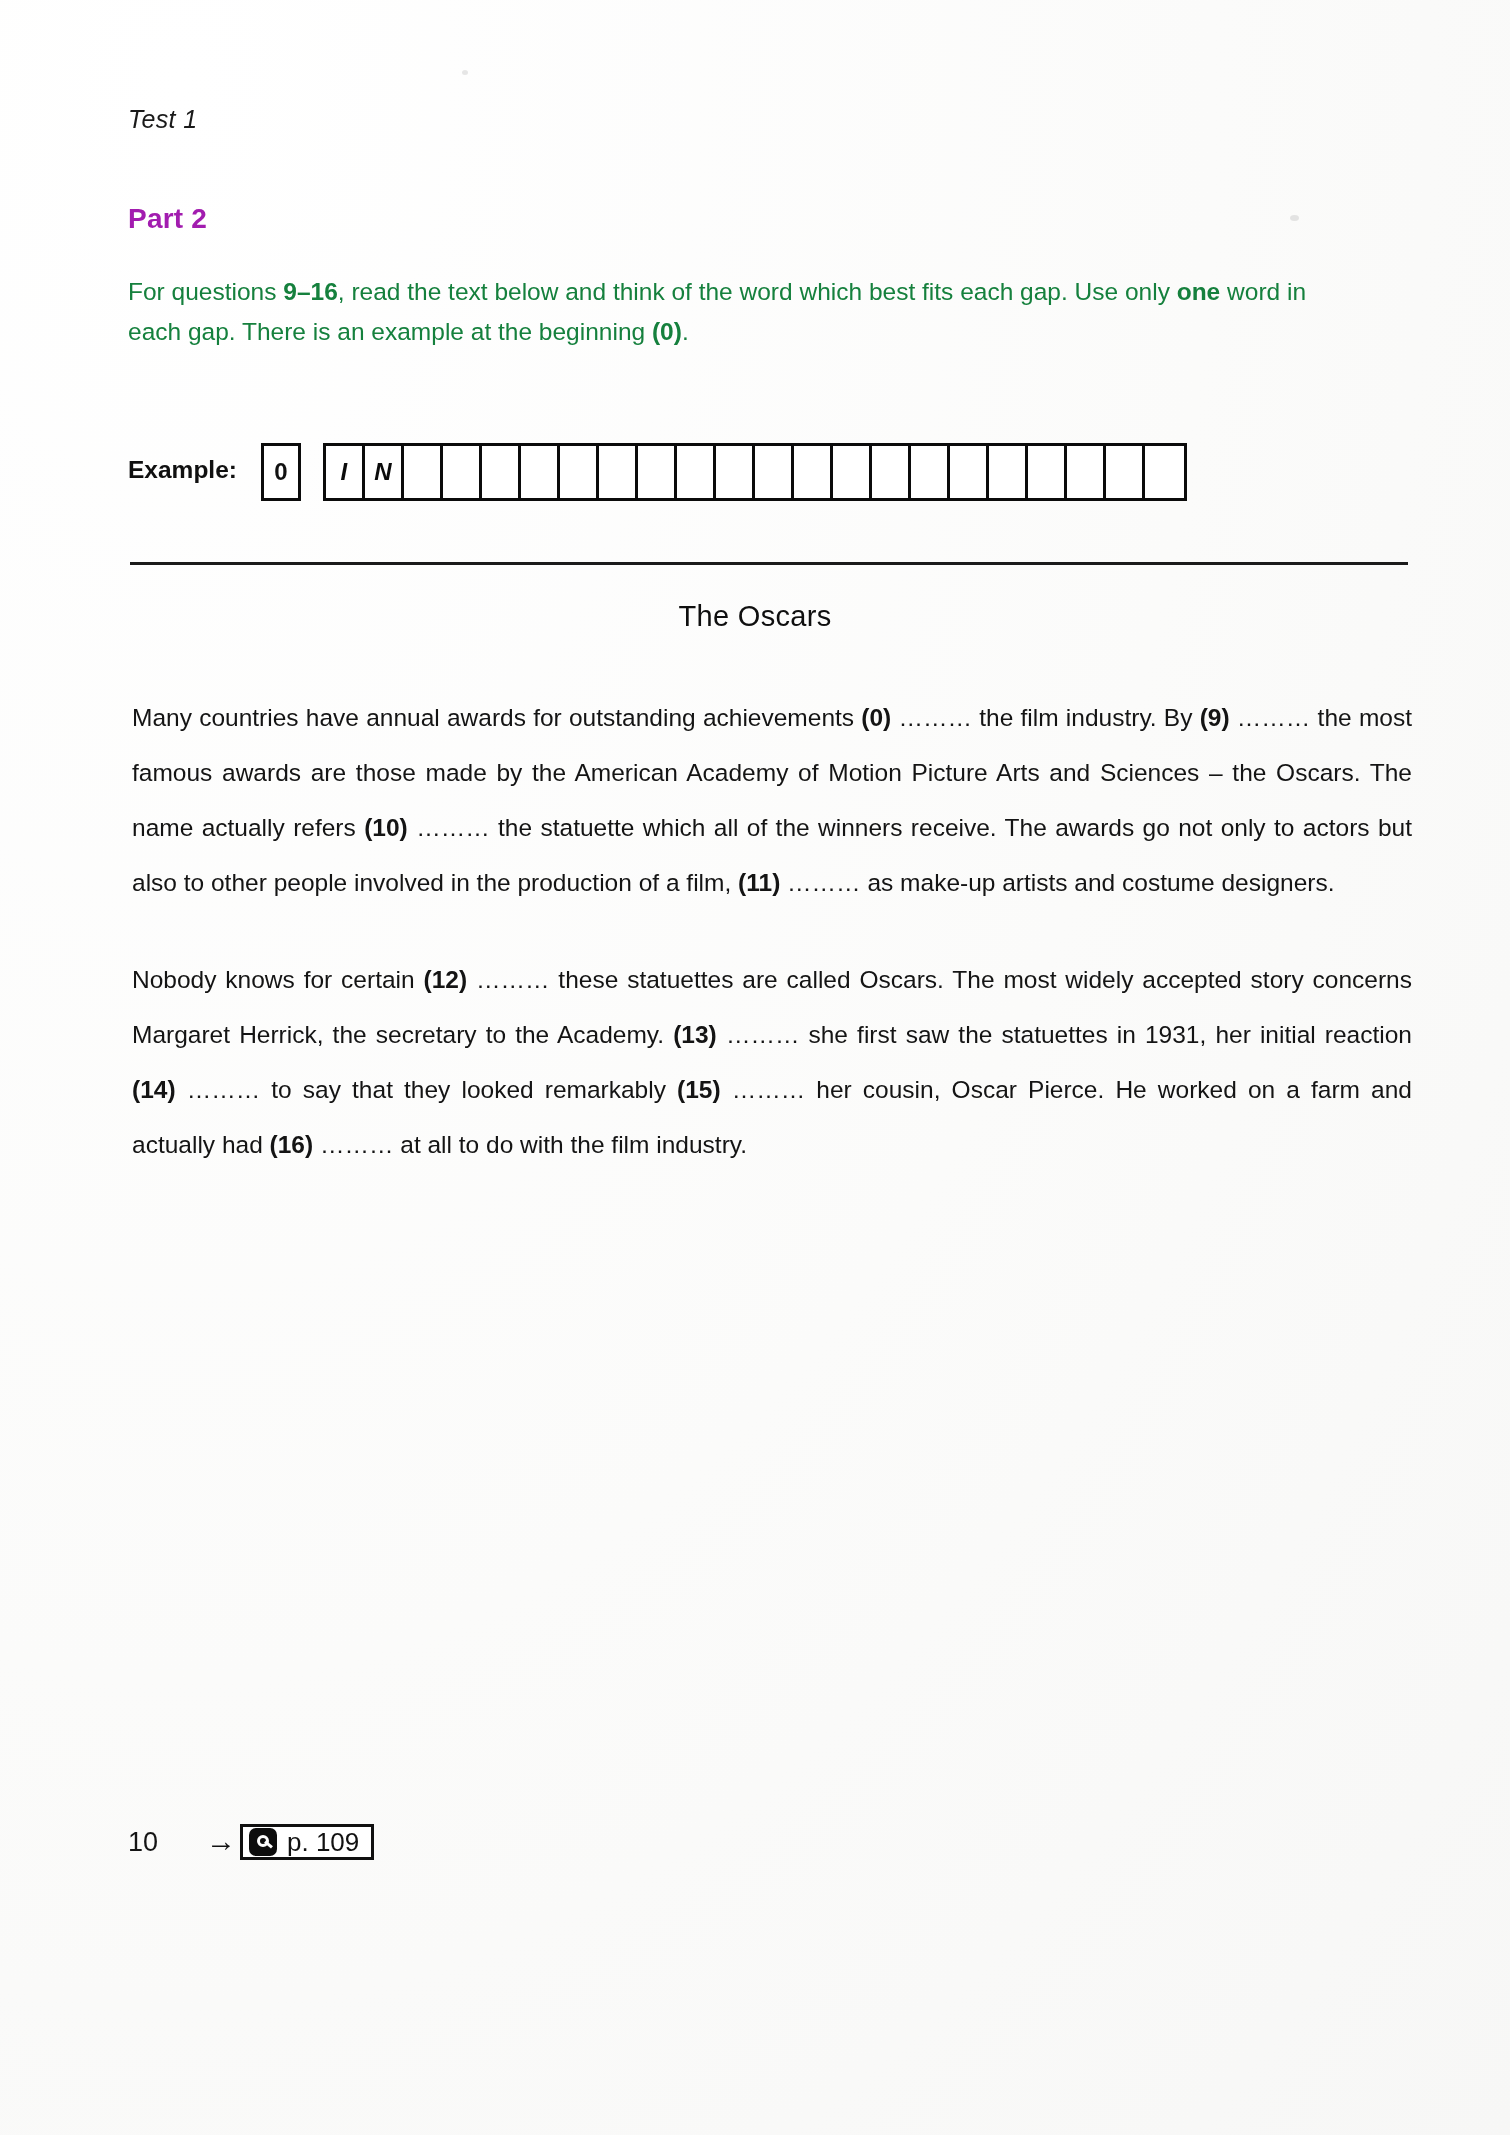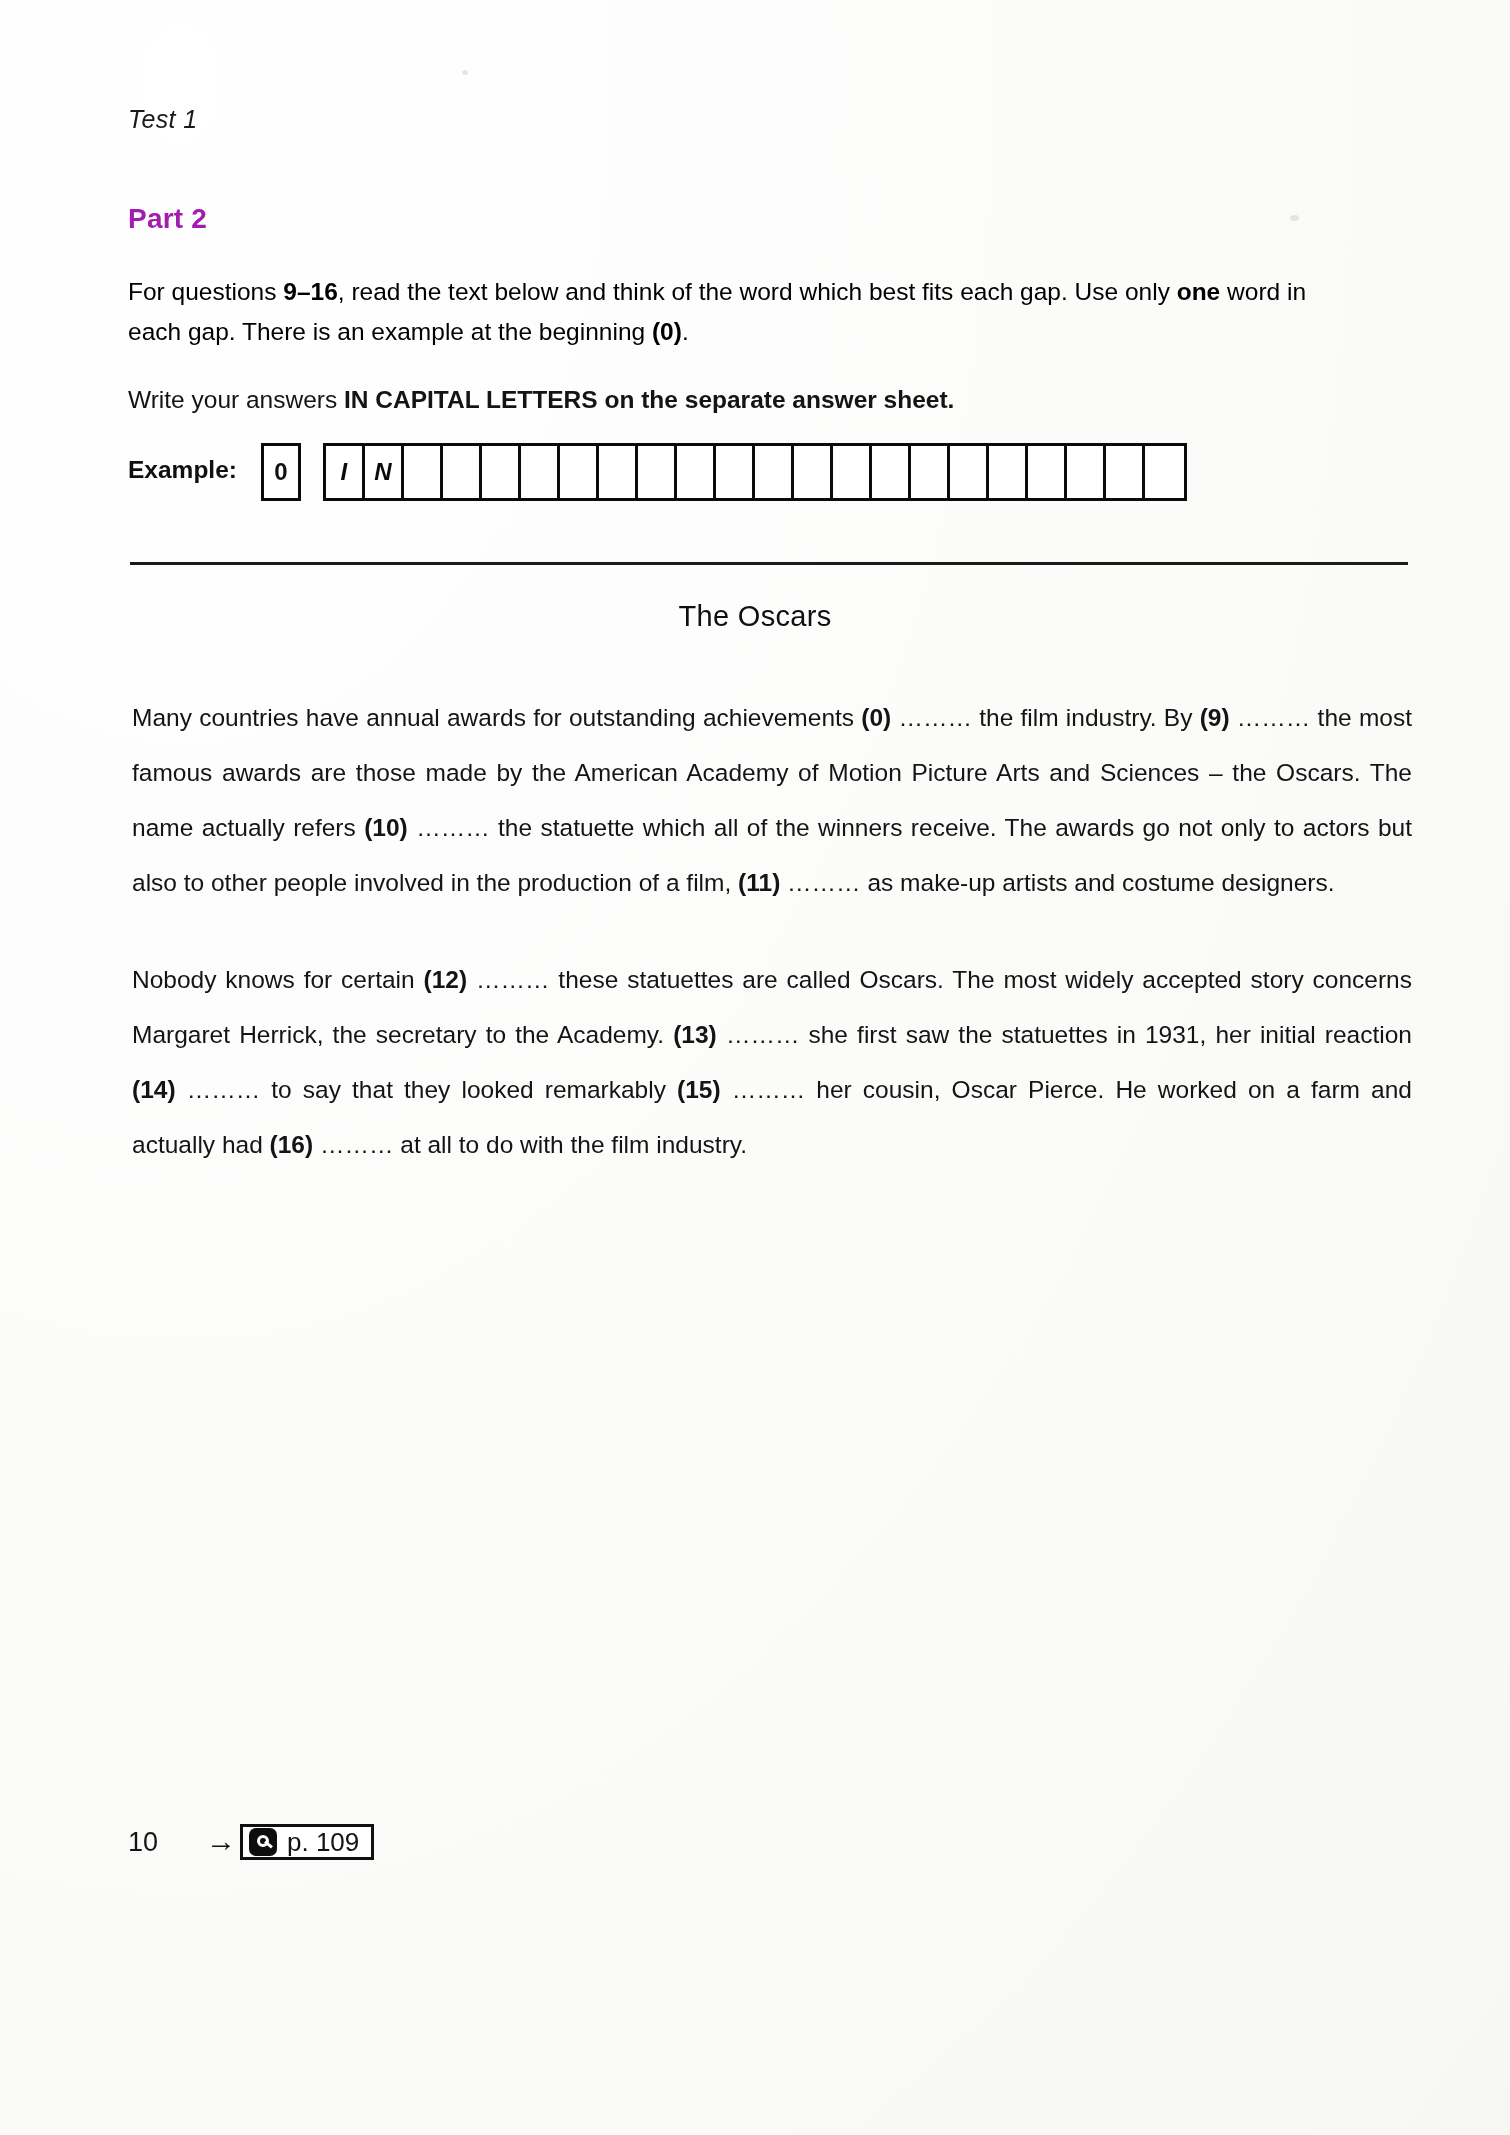--- a/index.html
+++ b/index.html
@@ -47,21 +47,21 @@
     color: #a21caf;
   }
   
   .instructions {
     position: absolute;
     left: 128px;
     top: 272px;
     width: 1180px;
     font-size: 24.5px;
     line-height: 40px;
-    color: #000000;
+    color: #15803d;
   }
   .instructions b { font-weight: bold; }
   .capitals-line {
     position: absolute;
     left: 128px;
     top: 380px;
     width: 1250px;
     font-size: 24.5px;
     line-height: 40px;
     color: #141414;
@@ -236,23 +236,20 @@
   <div class="speck" style="left:700px;top:1030px;width:5px;height:4px;"></div>
 
   <div class="running-head">Test 1</div>
 
   <div class="part-heading">Part 2</div>
 
   <div class="instructions">
     <span>For questions </span><b>9–16</b><span>, read the text below and think of the word which best fits each gap. Use only </span><b>one</b><span> word in each gap. There is an example at the beginning </span><b>(0)</b><span>.</span>
   </div>
 
-  <div class="capitals-line">
-    <span>Write your answers </span><b>IN CAPITAL LETTERS on the separate answer sheet.</b>
-  </div>
 
   <div class="example-row">
     <div class="example-label">Example:</div>
     <div class="qnum-box">0</div>
     <div class="answer-grid" id="answer-grid">
         <div class="answer-cell">I</div>
         <div class="answer-cell">N</div>
         <div class="answer-cell"></div>
         <div class="answer-cell"></div>
         <div class="answer-cell"></div>

